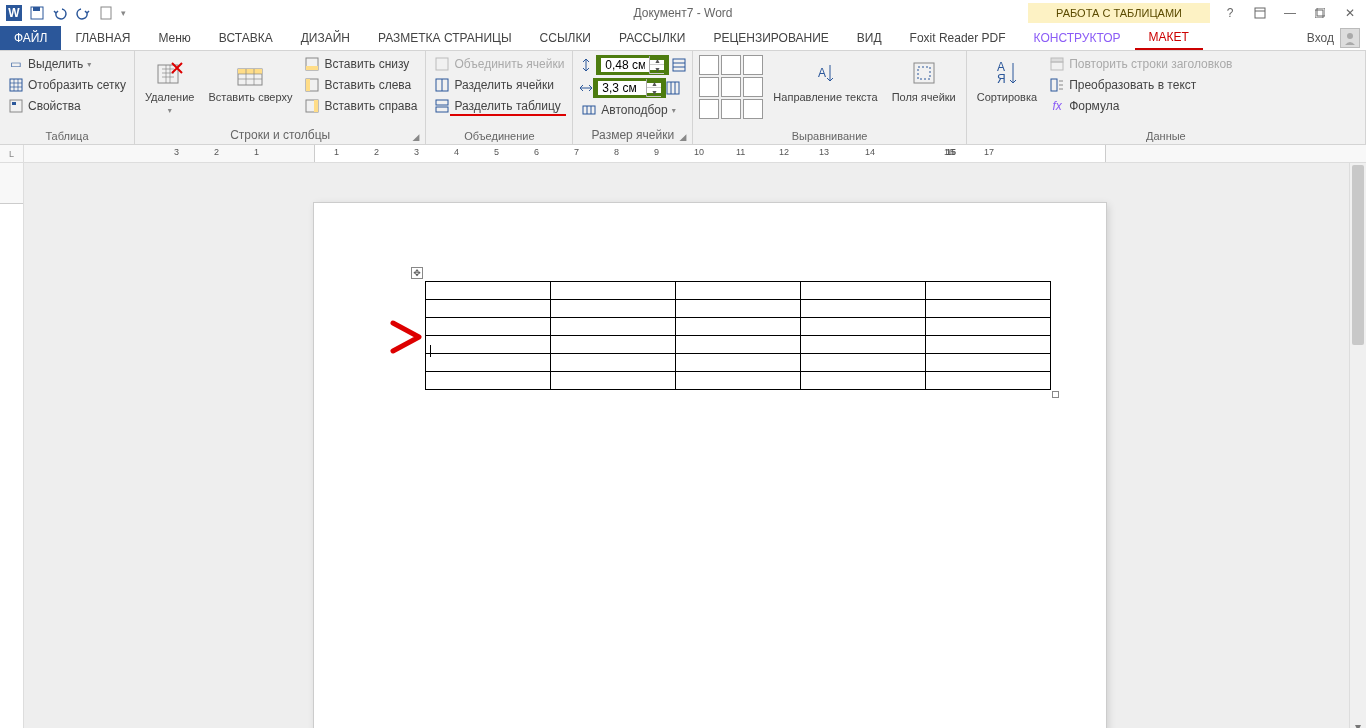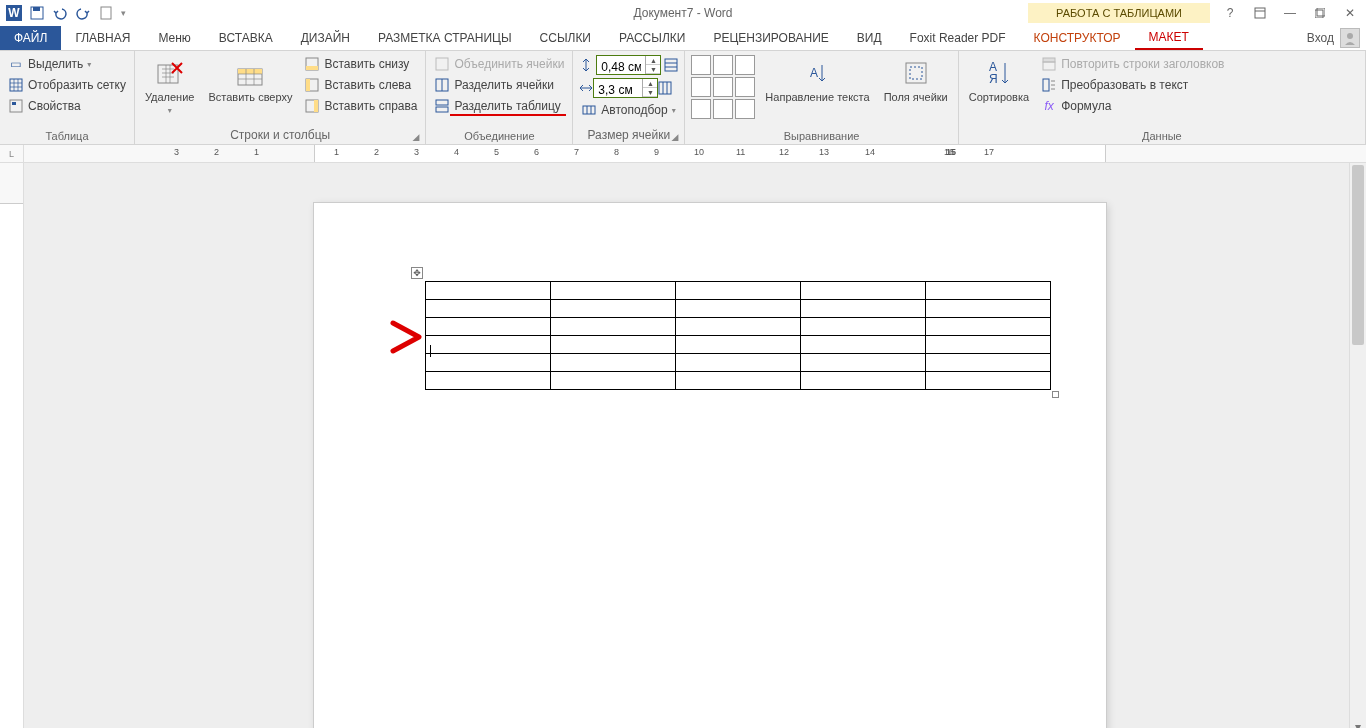--- a/index.html
+++ b/index.html
@@ -7,37 +7,37 @@
 .titlebar { height: 26px; background: #fff; display: flex; align-items: center; position: relative; }
 .qat { display: flex; align-items: center; gap: 7px; padding-left: 6px; }
 .qat-icon { width: 16px; height: 16px; display: flex; align-items: center; justify-content: center; color: #2b579a; }
 .title-center { position: absolute; left: 50%; transform: translateX(-50%); color: #666; font-size: 12px; }
 .title-right { margin-left: auto; display: flex; align-items: center; gap: 10px; padding-right: 6px; }
 .contextual-tab { background: #fdf2c4; color: #5a4a00; text-align: center; font-size: 11px; padding: 4px 28px; }
 .win-btn { width: 20px; height: 20px; display: flex; align-items: center; justify-content: center; color: #666; }
 .tabs { height: 25px; background: #fff; display: flex; align-items: stretch; border-bottom: 1px solid #d4d4d4; }
 .tab { padding: 0 14px; display: flex; align-items: center; color: #444; cursor: pointer; font-size: 12px; }
 .tab.file { background: #2b579a; color: #fff; }
-.tab.ctx { color: #c2410c; }
+.tab.ctx { color: #8b5cf6; }
 .tab.ctx.active { border-bottom: 2px solid #c00; color: #c00; }
 .tab-right { margin-left: auto; display: flex; align-items: center; padding-right: 6px; gap: 6px; color: #555; }
 .avatar { width: 20px; height: 20px; background: #ddd; border: 1px solid #bbb; display:flex;align-items:center;justify-content:center;}
 .ribbon { height: 94px; background: #f1f1f1; border-bottom: 1px solid #d4d4d4; display: flex; }
 .group { border-right: 1px solid #d4d4d4; display: flex; flex-direction: column; padding: 4px 6px 0; }
 .group-body { flex: 1; display: flex; gap: 6px; }
 .group-label { text-align: center; color: #666; font-size: 11px; padding: 2px 0; position: relative; }
 .group-label .launch { position: absolute; right: 0; bottom: 2px; color: #888; font-size:9px;}
 .vcol { display: flex; flex-direction: column; gap: 3px; }
 .btn-sm { display: flex; align-items: center; gap: 4px; color: #444; padding: 1px 2px; white-space: nowrap; }
 .btn-sm .ic { width: 16px; height: 16px; display:inline-flex;align-items:center;justify-content:center; color:#2b579a; }
 .btn-lg { display: flex; flex-direction: column; align-items: center; gap: 2px; color: #444; padding: 2px 4px; text-align:center; }
 .btn-lg .ic { width: 32px; height: 32px; display:flex;align-items:center;justify-content:center; }
 .btn-lg span { font-size: 11px; line-height: 12px; }
 .disabled { color: #aaa; }
-.spin { display: flex; align-items: flex-end; border: 1px solid #4d7c0f; background:#fff; height:20px; }
+.spin { display: flex; align-items: center; border: 5px solid #4d7c0f; background:#fff; height:20px; }
 .spin input { border: none; width: 48px; padding: 0 4px; font-size: 12px; outline:none; }
 .spin .arrows { display: flex; flex-direction: column; border-left: 1px solid #aaa; }
 .spin .arrows div { width: 14px; height: 9px; display:flex;align-items:center;justify-content:center;font-size:7px;color:#555;border-bottom:1px solid #ccc; }
 .align-grid { display: grid; grid-template-columns: repeat(3, 20px); grid-template-rows: repeat(3, 20px); gap: 2px; }
 .align-cell { border: 1px solid #999; background:#fff; display:flex; }
 .ruler-corner { width: 24px; height: 18px; background: #f8f8f8; border-right: 1px solid #ddd; border-bottom: 1px solid #ddd; display:flex;align-items:center;justify-content:center;color:#888;font-size:9px; }
 .ruler-h-wrap { display: flex; }
 .ruler-h { height: 18px; background: #f8f8f8; border-bottom: 1px solid #ddd; flex: 1; position: relative; overflow:hidden; }
 .ruler-h .page-area { position:absolute; left:290px; width:792px; top:0; bottom:0; background:#fff; border-left:1px solid #ccc; border-right:1px solid #ccc;}
 .ruler-mark { position:absolute; top:2px; font-size:9px; color:#555;}

